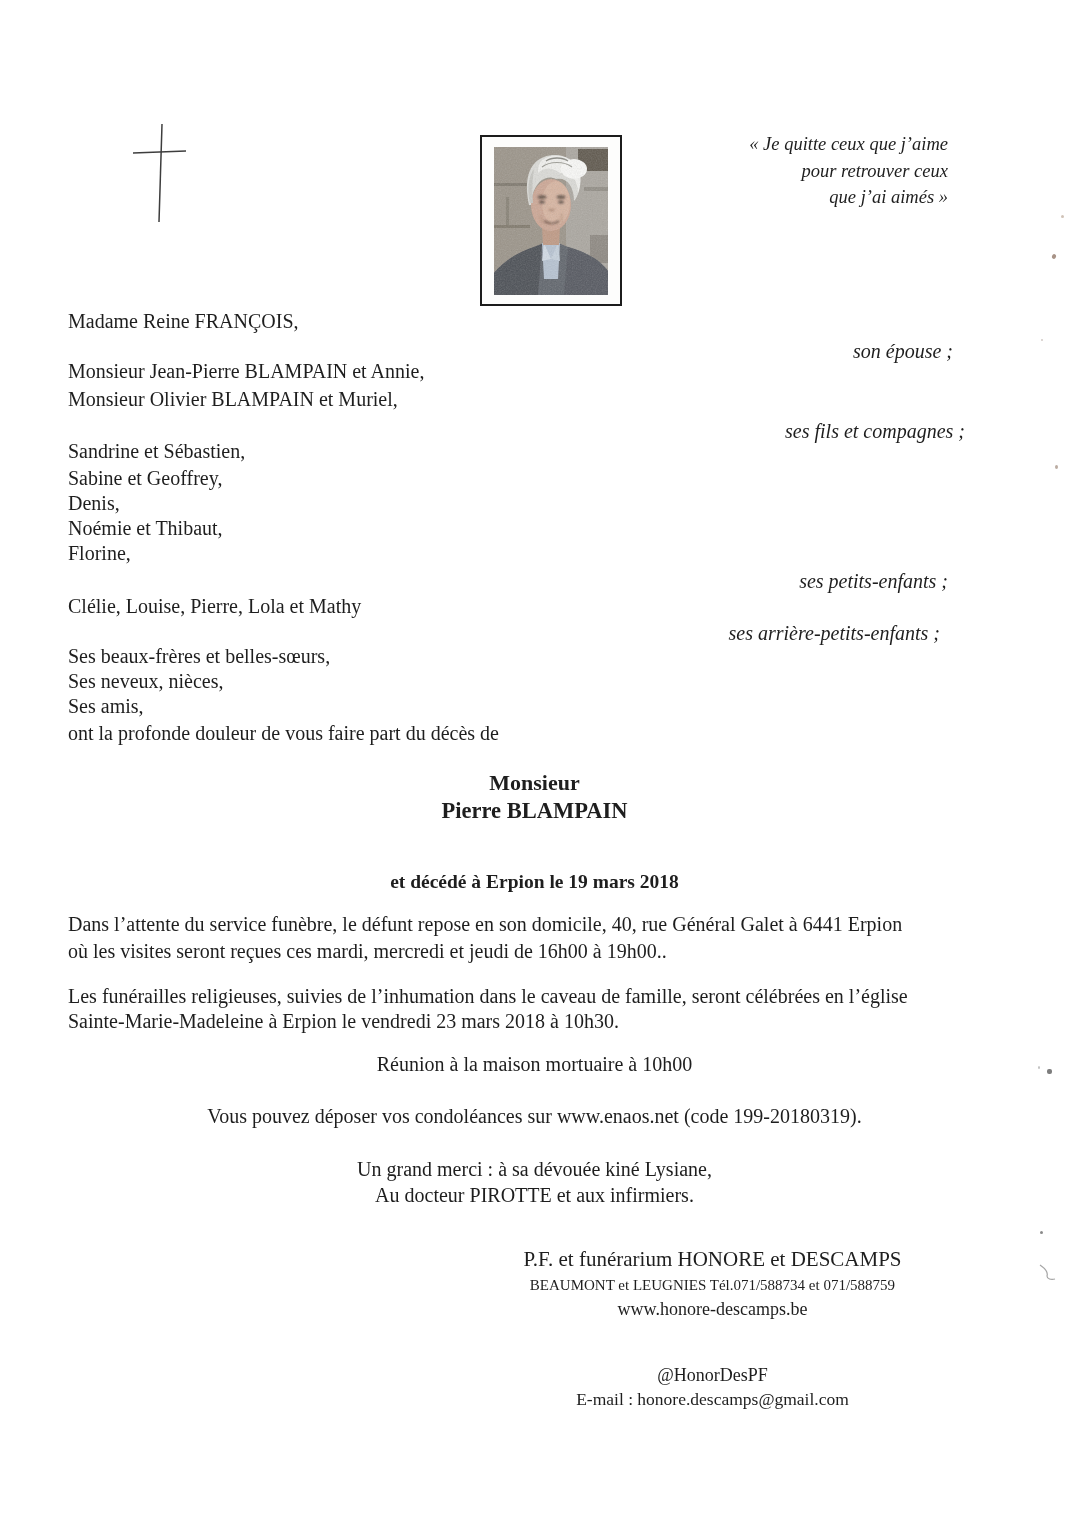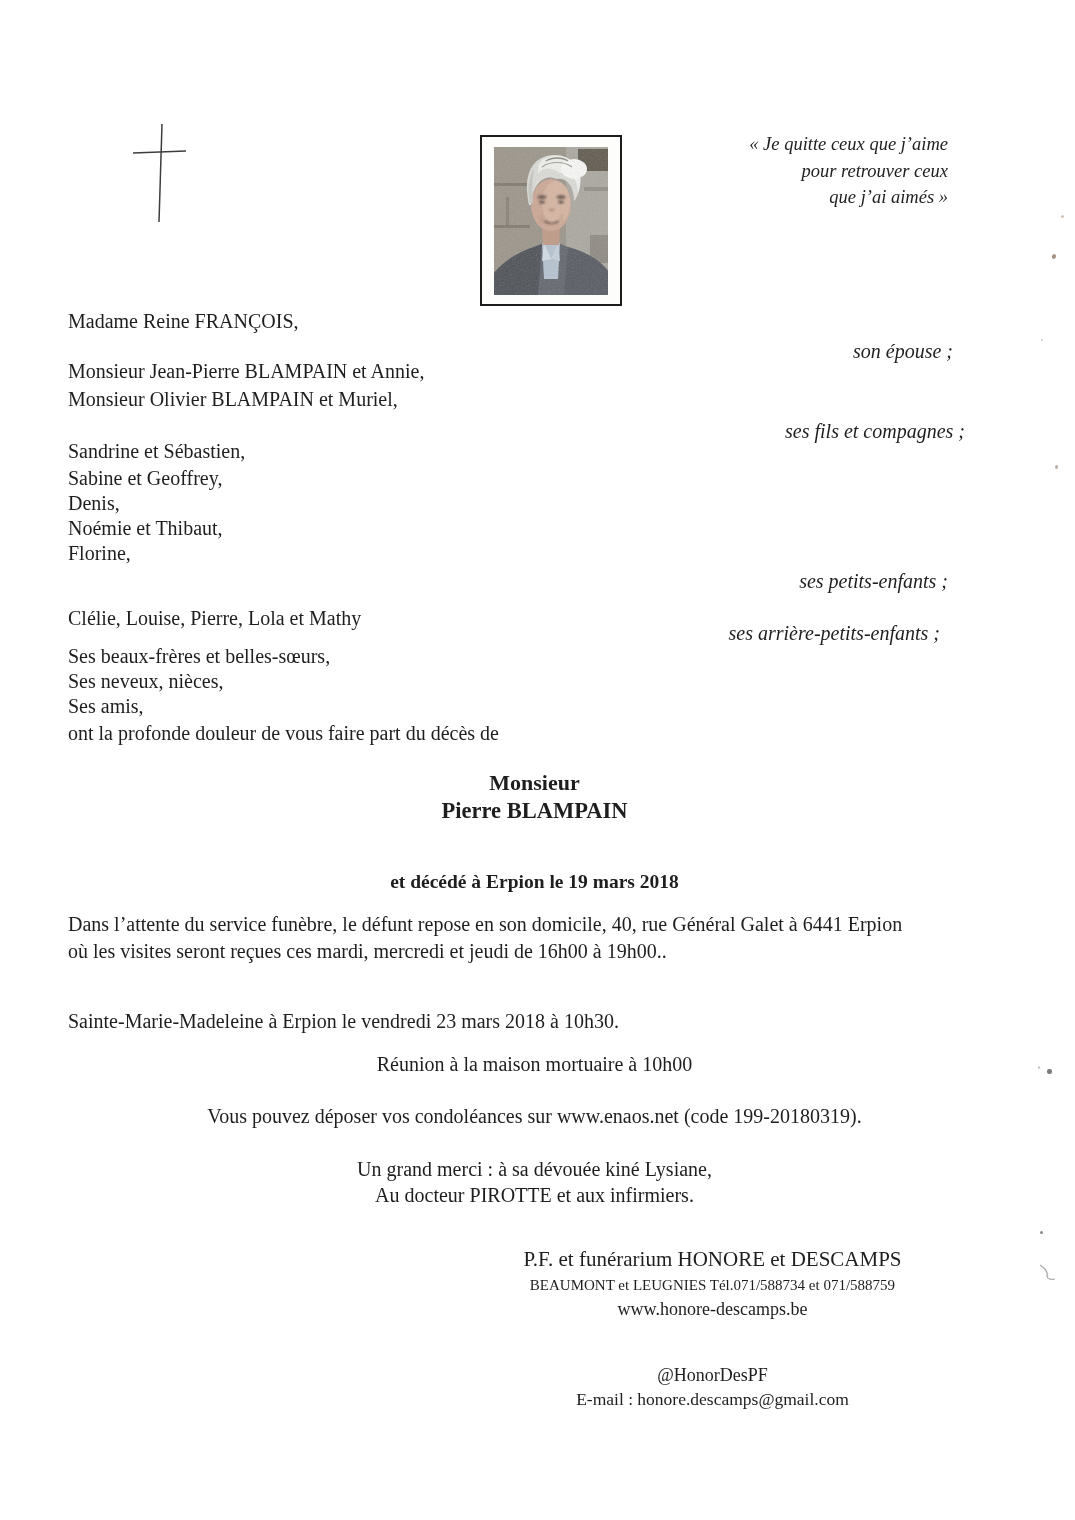--- a/index.html
+++ b/index.html
@@ -116,35 +116,36 @@
   <div class="line" style="left:68px;top:360px;">Monsieur Jean-Pierre BLAMPAIN et Annie,</div>
   <div class="line rlabel" style="right:110px;top:420px;">ses fils et compagnes ;</div>
 
   <div class="line" style="left:68px;top:440px;">Sandrine et Sébastien,</div>
   <div class="line" style="left:68px;top:467px;">Sabine et Geoffrey,</div>
   <div class="line" style="left:68px;top:492px;">Denis,</div>
   <div class="line" style="left:68px;top:517px;">Noémie et Thibaut,</div>
   <div class="line" style="left:68px;top:542px;">Florine,</div>
   <div class="line rlabel" style="right:127px;top:570px;">ses petits-enfants ;</div>
 
-  <div class="line" style="left:68px;top:595px;margin-top:12px;">Clélie, Louise, Pierre, Lola et Mathy</div>
+  <div class="line" style="left:68px;top:595px;">Clélie, Louise, Pierre, Lola et Mathy</div>
   <div class="line rlabel" style="right:135px;top:622px;">ses arrière-petits-enfants ;</div>
 
   <div class="line" style="left:68px;top:645px;">Ses beaux-frères et belles-sœurs,</div>
   <div class="line" style="left:68px;top:670px;">Ses neveux, nièces,</div>
   <div class="line" style="left:68px;top:695px;">Ses amis,</div>
   <div class="line center bold" style="top:770px;font-size:22px;">Monsieur</div>
 
   <div class="line" style="left:68px;top:722px;">ont la profonde douleur de vous faire part du décès de</div>
   <div class="line center bold" style="top:798px;font-size:22.5px;">Pierre BLAMPAIN</div>
   <div class="line center bold" style="top:871px;font-size:19.5px;">et décédé à Erpion le 19 mars 2018</div>
 
   <div class="line" style="left:68px;top:913px;">Dans l’attente du service funèbre, le défunt repose en son domicile, 40, rue Général Galet à 6441 Erpion</div>
   <div class="line" style="left:68px;top:940px;">où les visites seront reçues ces mardi, mercredi et jeudi de 16h00 à 19h00..</div>
 
+  <div class="line" style="left:68px;top:985px;">Les funérailles religieuses, suivies de l’inhumation dans le caveau de famille, seront célébrées en l’église</div>
   <div class="line" style="left:68px;top:1010px;">Sainte-Marie-Madeleine à Erpion le vendredi 23 mars 2018 à 10h30.</div>
 
   <div class="line center" style="top:1053px;">Réunion à la maison mortuaire à 10h00</div>
   <div class="line center" style="top:1105px;">Vous pouvez déposer vos condoléances sur www.enaos.net (code 199-20180319).</div>
   <div class="line center" style="top:1158px;">Un grand merci : à sa dévouée kiné Lysiane,</div>
   <div class="line center" style="top:1184px;">Au docteur PIROTTE et aux infirmiers.</div>
 
   <div class="footer">
     <div class="fh-name">P.F. et funérarium HONORE et DESCAMPS</div>
     <div class="fh-contact">BEAUMONT et LEUGNIES Tél.071/588734 et 071/588759</div>

